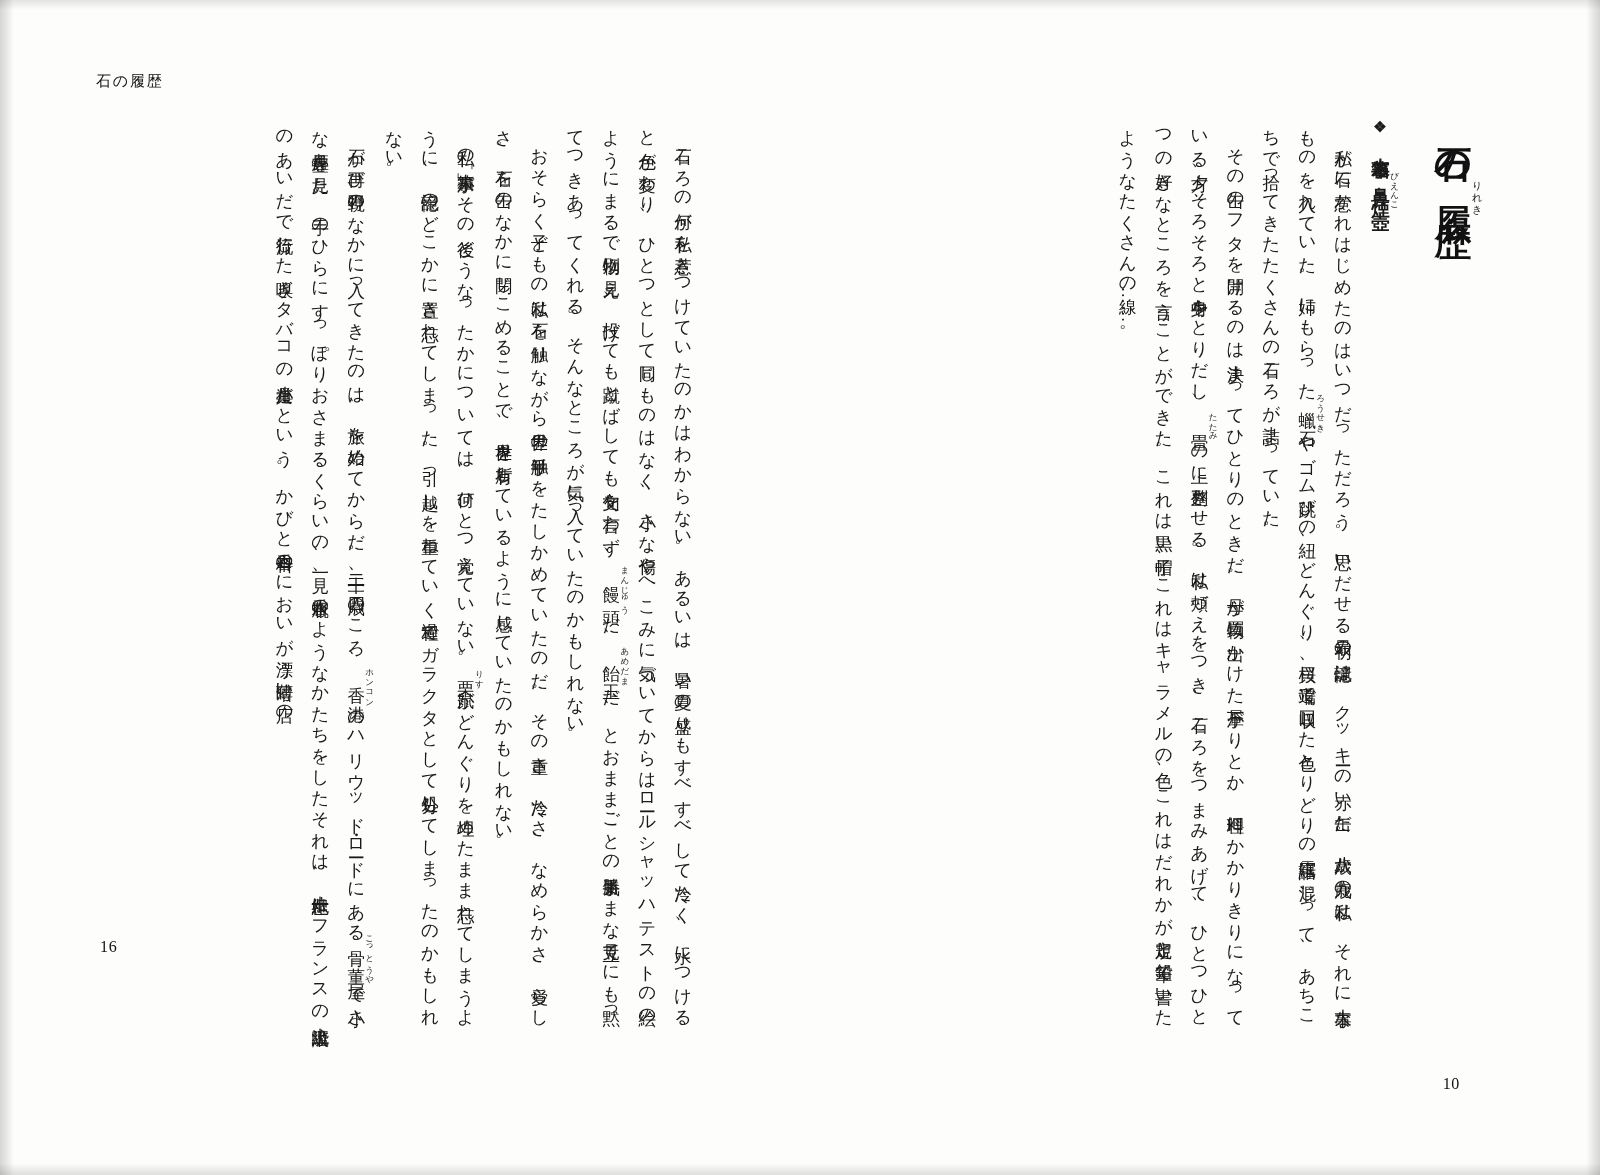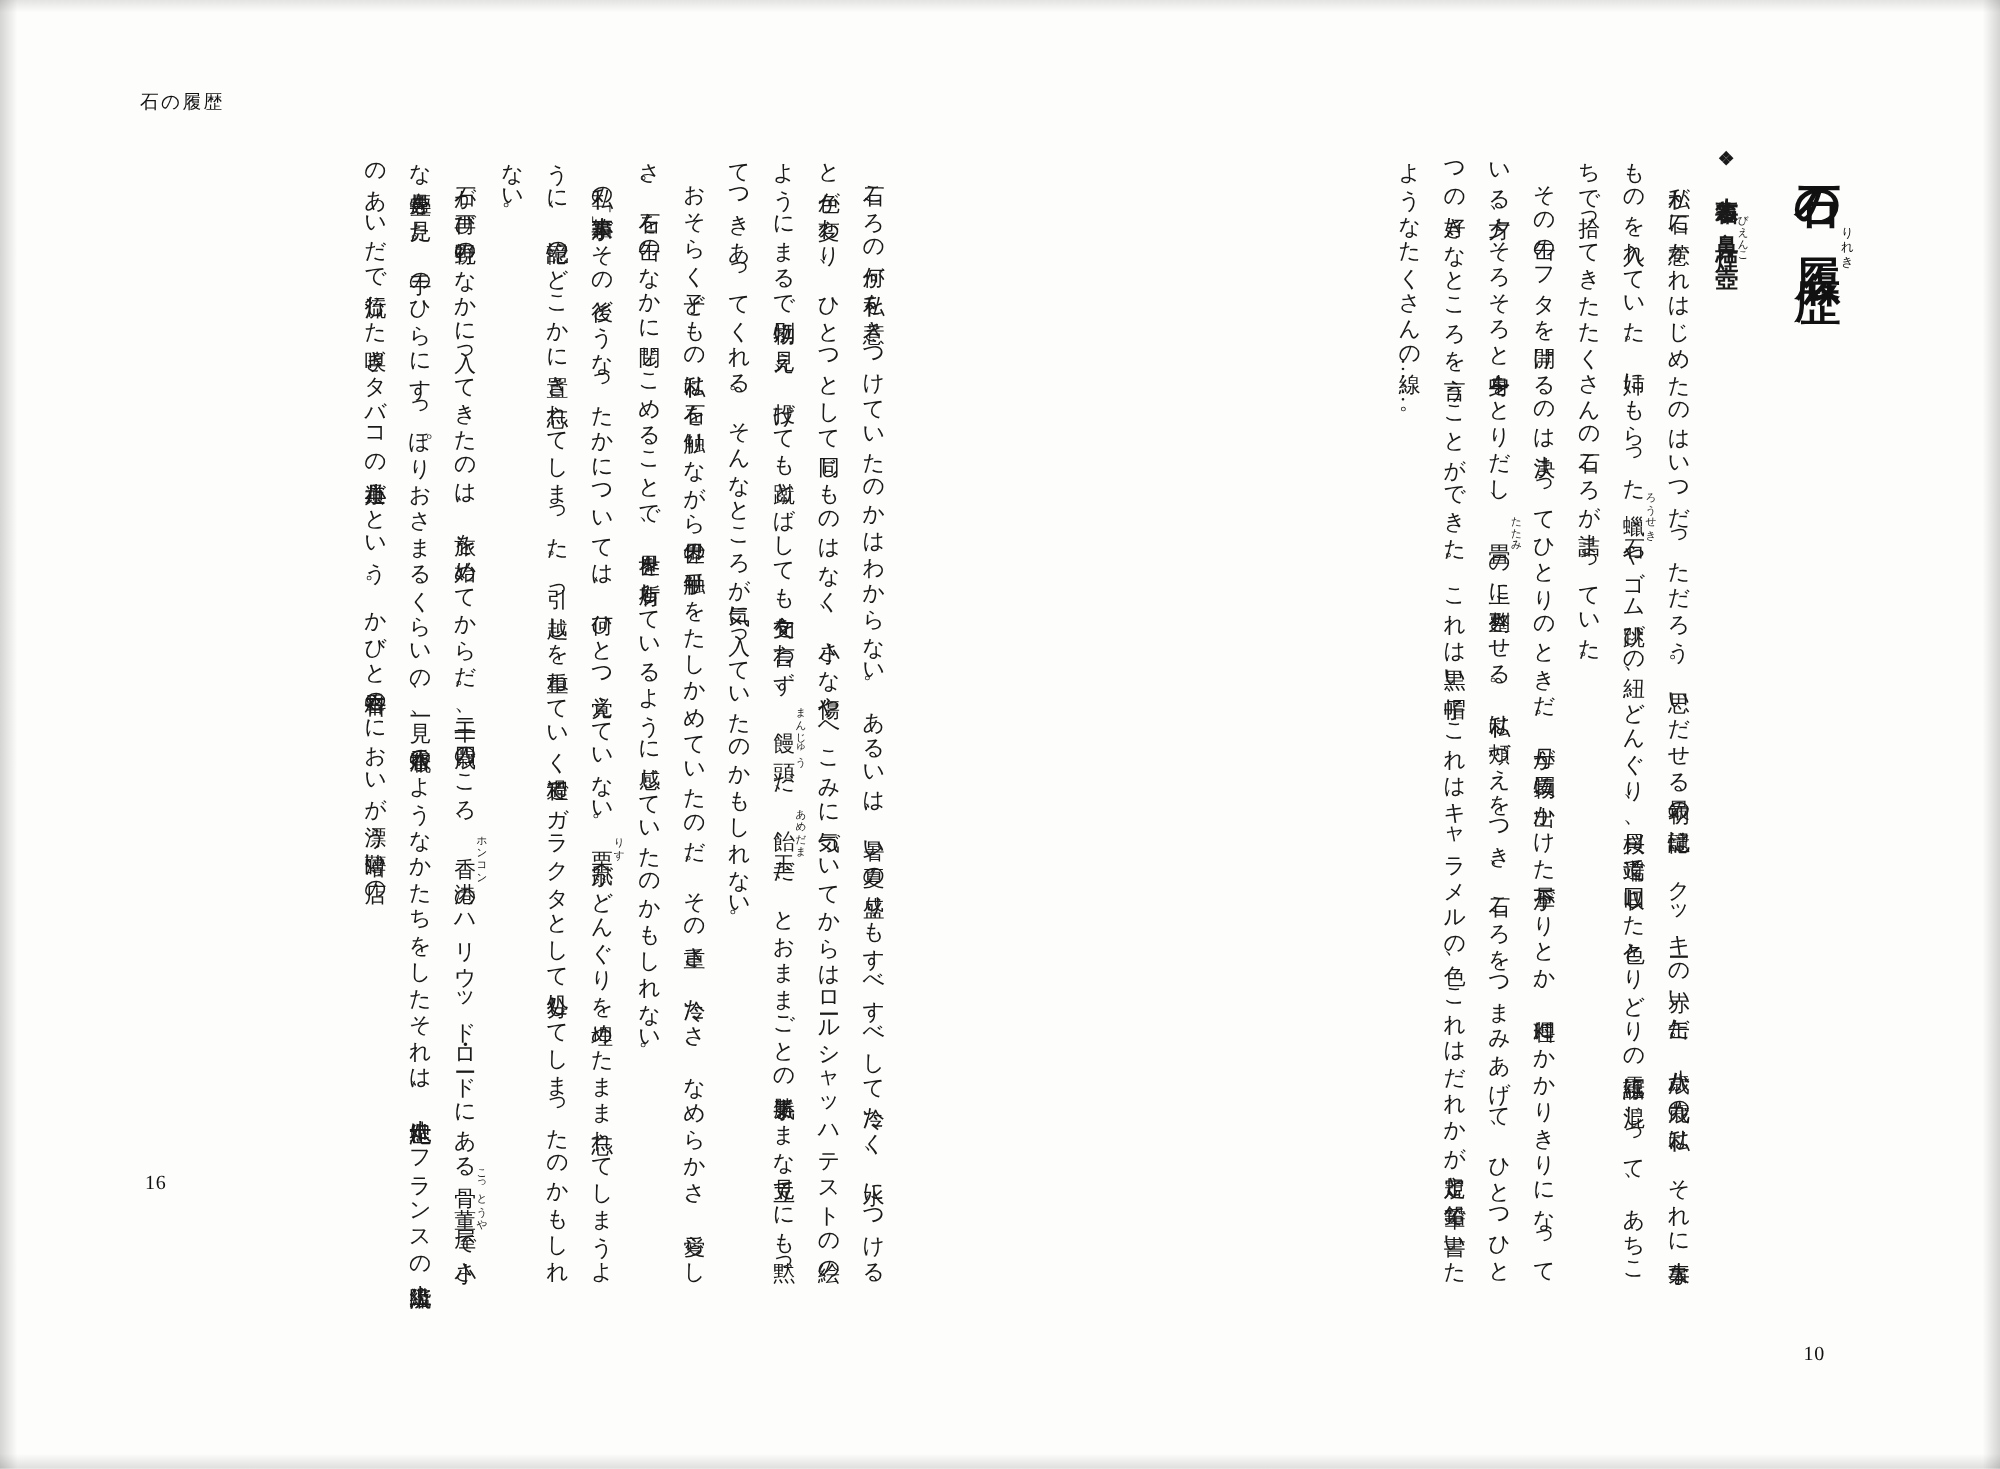--- a/index.html
+++ b/index.html
@@ -119,21 +119,21 @@
     font-size: 16px;
     color: #111;
     letter-spacing: 0.04em;
   }
   .folio-right { right: 140px; bottom: 82px; }
   .folio-left  { left: 100px;  bottom: 82px; }
 
   
   .page-left {
     position: absolute;
-    left: 16px;
+    left: 0;
     top: 0;
     width: 800px;
     height: 1038px;
   }
   .running-head {
     position: absolute;
     left: 96px;
     top: 72px;
     font-size: 15px;
     letter-spacing: 0.12em;

